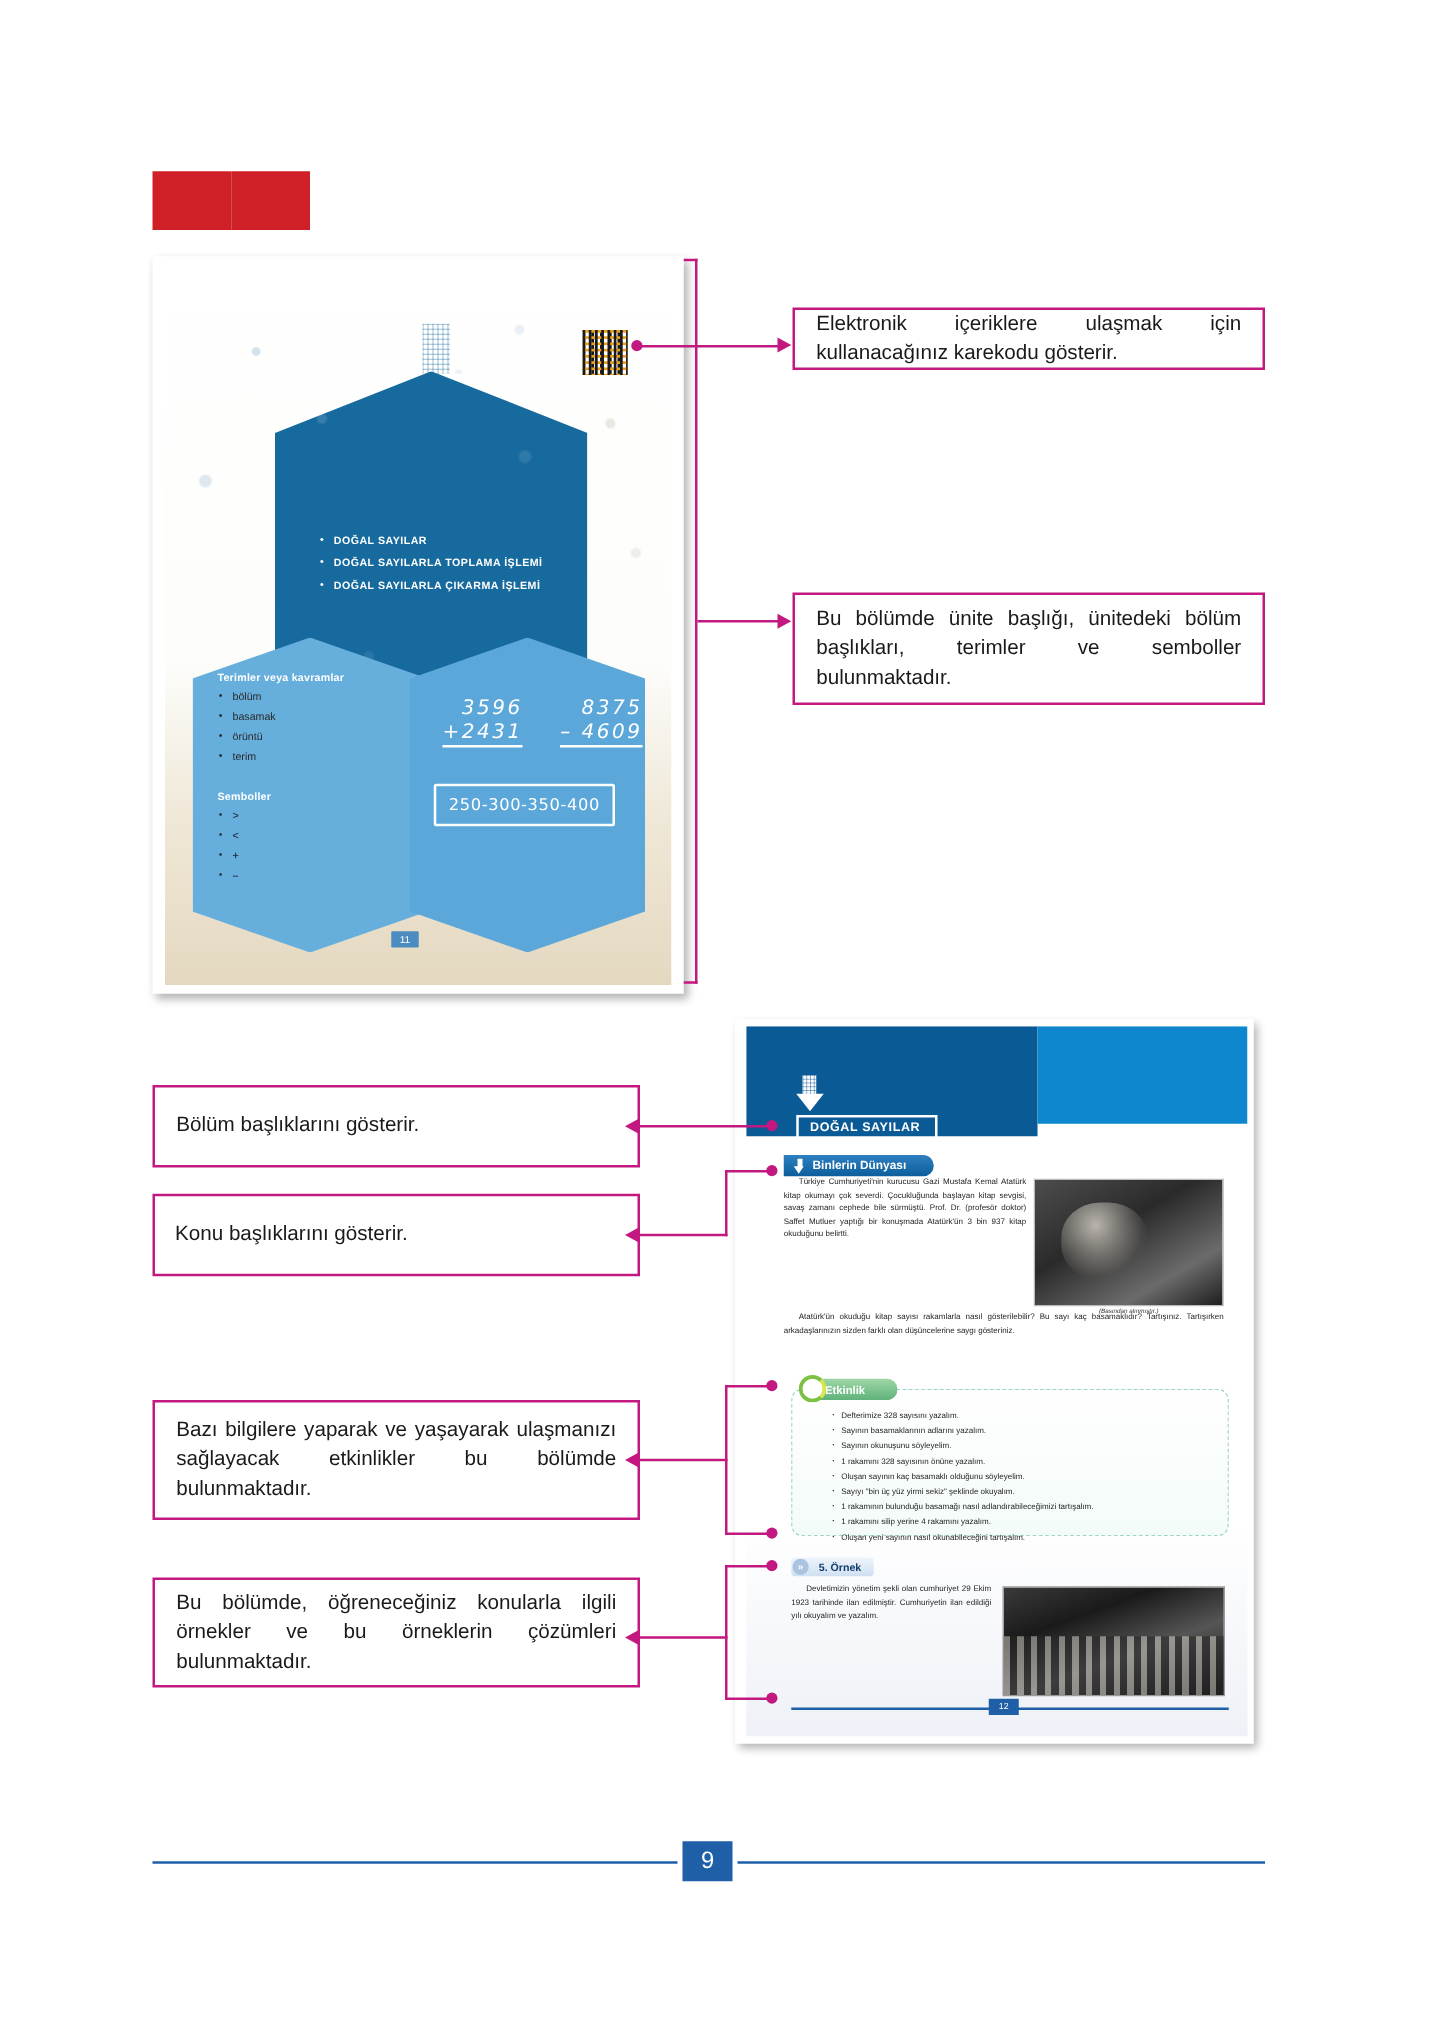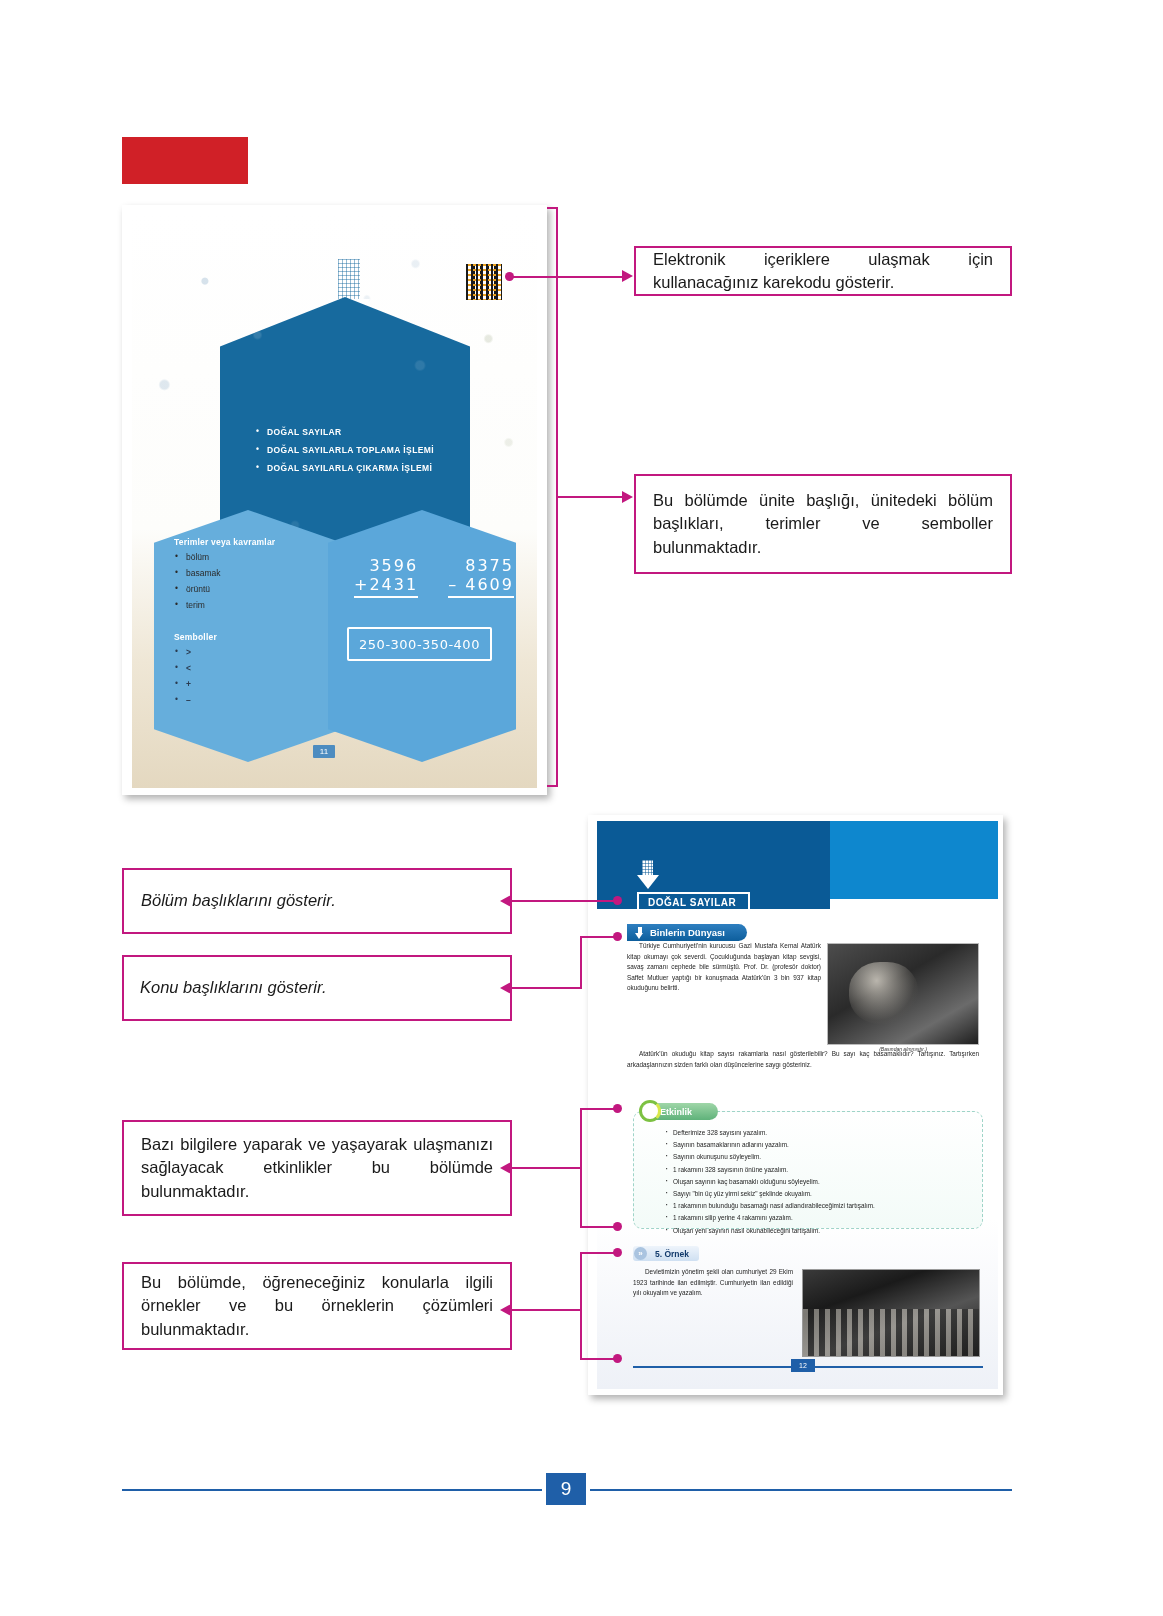--- a/index.html
+++ b/index.html
@@ -160,21 +160,21 @@
   }
   .symbols-block li:before {
     content: "•"; position: absolute; left: 1px; top: -1px; font-weight: normal;
   }
   .sums {
     position: absolute; left: 222px; top: 344px;
     display: flex; gap: 30px;
     font-family: "DejaVu Sans", sans-serif;
     color: #ffffff; font-size: 16px;
   }
-  .sum-col { text-align: right; }
+  .sum-col { text-align: right; font-style: italic; }
   .sum-col .r1 { letter-spacing: 2px; }
   .sum-col .r2 { letter-spacing: 2px; border-bottom: 2px solid #ffffff; padding-bottom: 2px; }
   .pattern-box {
     position: absolute; left: 215px; top: 415px;
     width: 145px; height: 34px;
     border: 2px solid #ffffff; border-radius: 2px;
     display: flex; align-items: center; justify-content: center;
     color: #ffffff; font-family: "DejaVu Sans", sans-serif; font-size: 13px;
     letter-spacing: .5px;
   }
@@ -332,21 +332,21 @@
   
   .callout {
     position: absolute; border: 2px solid #c2187f;
     background: #ffffff; display: flex; align-items: center;
     padding: 13px 17px;
   }
   .callout p {
     font-size: 16.5px; line-height: 1.42; color: #1a1a1a;
     text-align: justify; width: 100%;
   }
-  .callout p.left { text-align: left; font-style: italic; }
+  .callout p.left { text-align: left; }
 
   
   .conn { position: absolute; background: #c2187f; }
   .conn-h { height: 2px; }
   .conn-v { width: 2px; }
   .arrow-r {
     position: absolute; width: 0; height: 0;
     border-top: 6px solid transparent; border-bottom: 6px solid transparent;
     border-left: 11px solid #c2187f;
   }
@@ -449,21 +449,21 @@
   </div>
 </div>
 
 <div class="callout" style="left:634px; top:246px; width:378px; height:50px;">
   <p>Elektronik içeriklere ulaşmak için kullanacağınız karekodu gösterir.</p>
 </div>
 <div class="dot" style="left:505px; top:272px;"></div>
 <div class="conn conn-h" style="left:512px; top:276px; width:112px;"></div>
 <div class="arrow-r" style="left:622px; top:270px;"></div>
 
-<div class="callout" style="left:634px; top:474px; width:378px; height:100px;">
+<div class="callout" style="left:634px; top:474px; width:378px; height:90px;">
   <p>Bu bölümde ünite başlığı, ünitedeki bölüm başlıkları, terimler ve semboller bulunmaktadır.</p>
 </div>
 <div class="bracket" style="left:547px; top:207px; width:11px; height:580px;"></div>
 <div class="conn conn-h" style="left:558px; top:496px; width:66px;"></div>
 <div class="arrow-r" style="left:622px; top:491px;"></div>
 
 <div class="lesson-wrap">
   <div class="lesson-inner">
 
     <div class="lesson-head">

